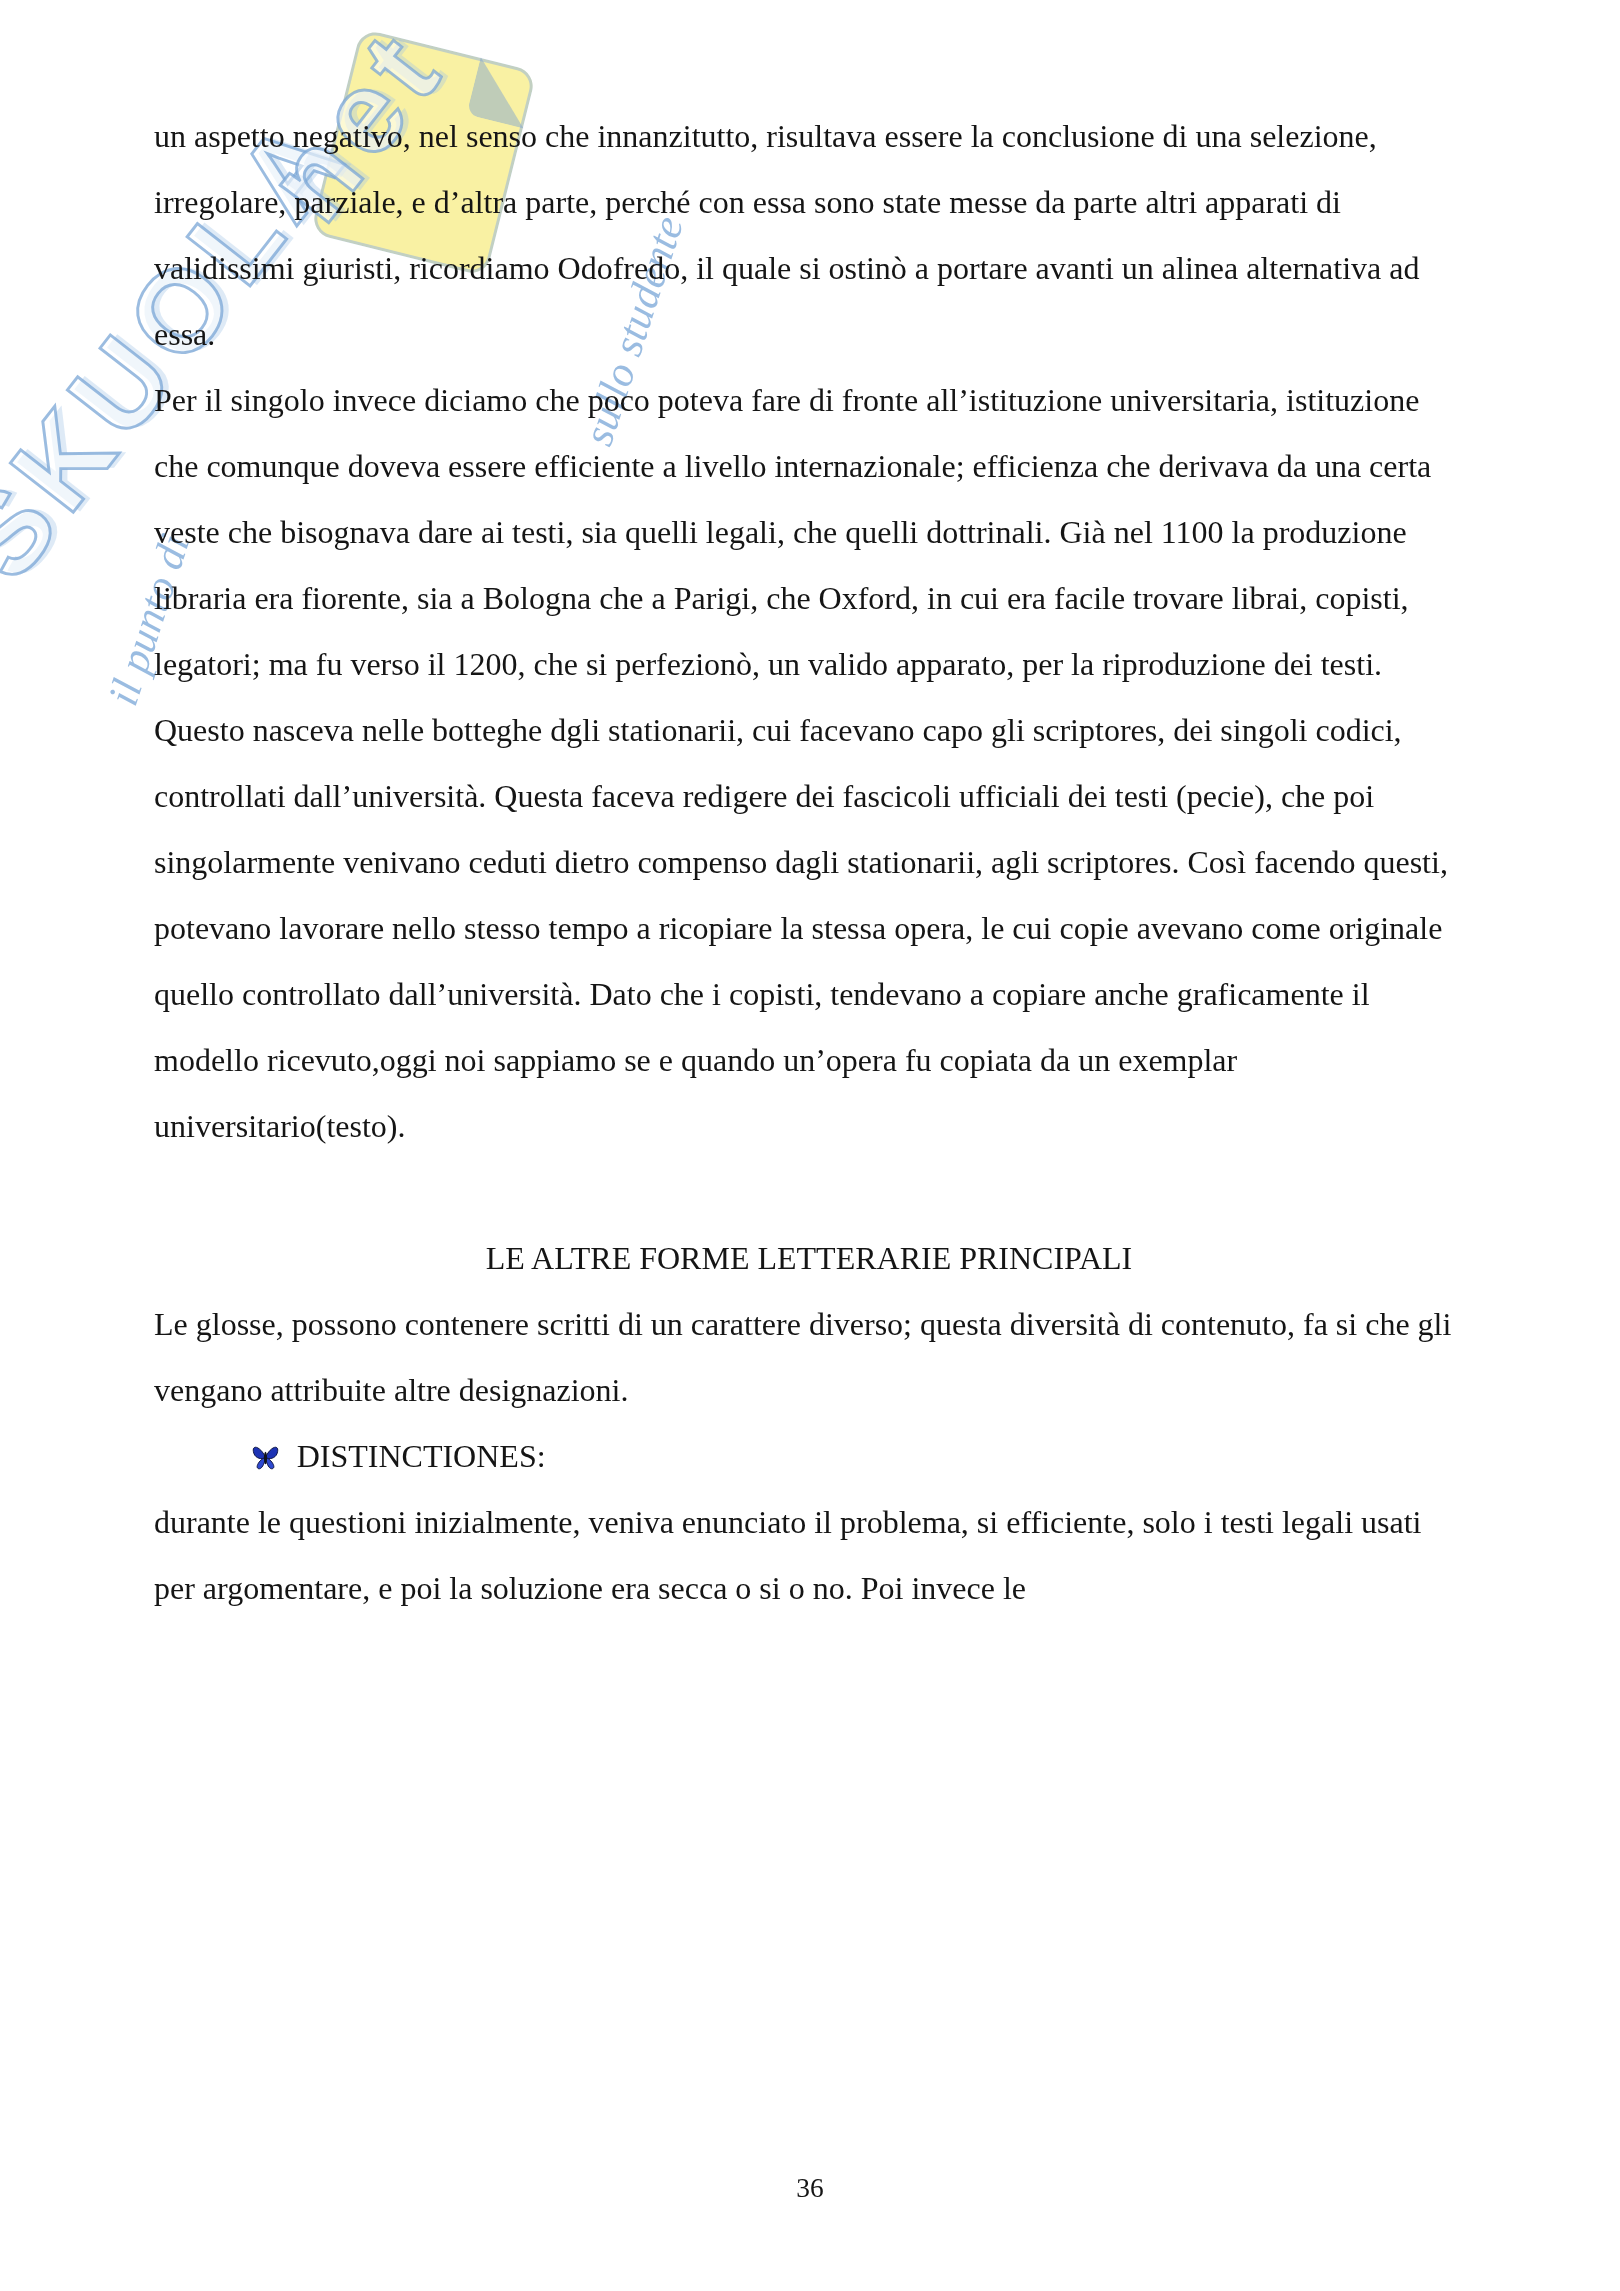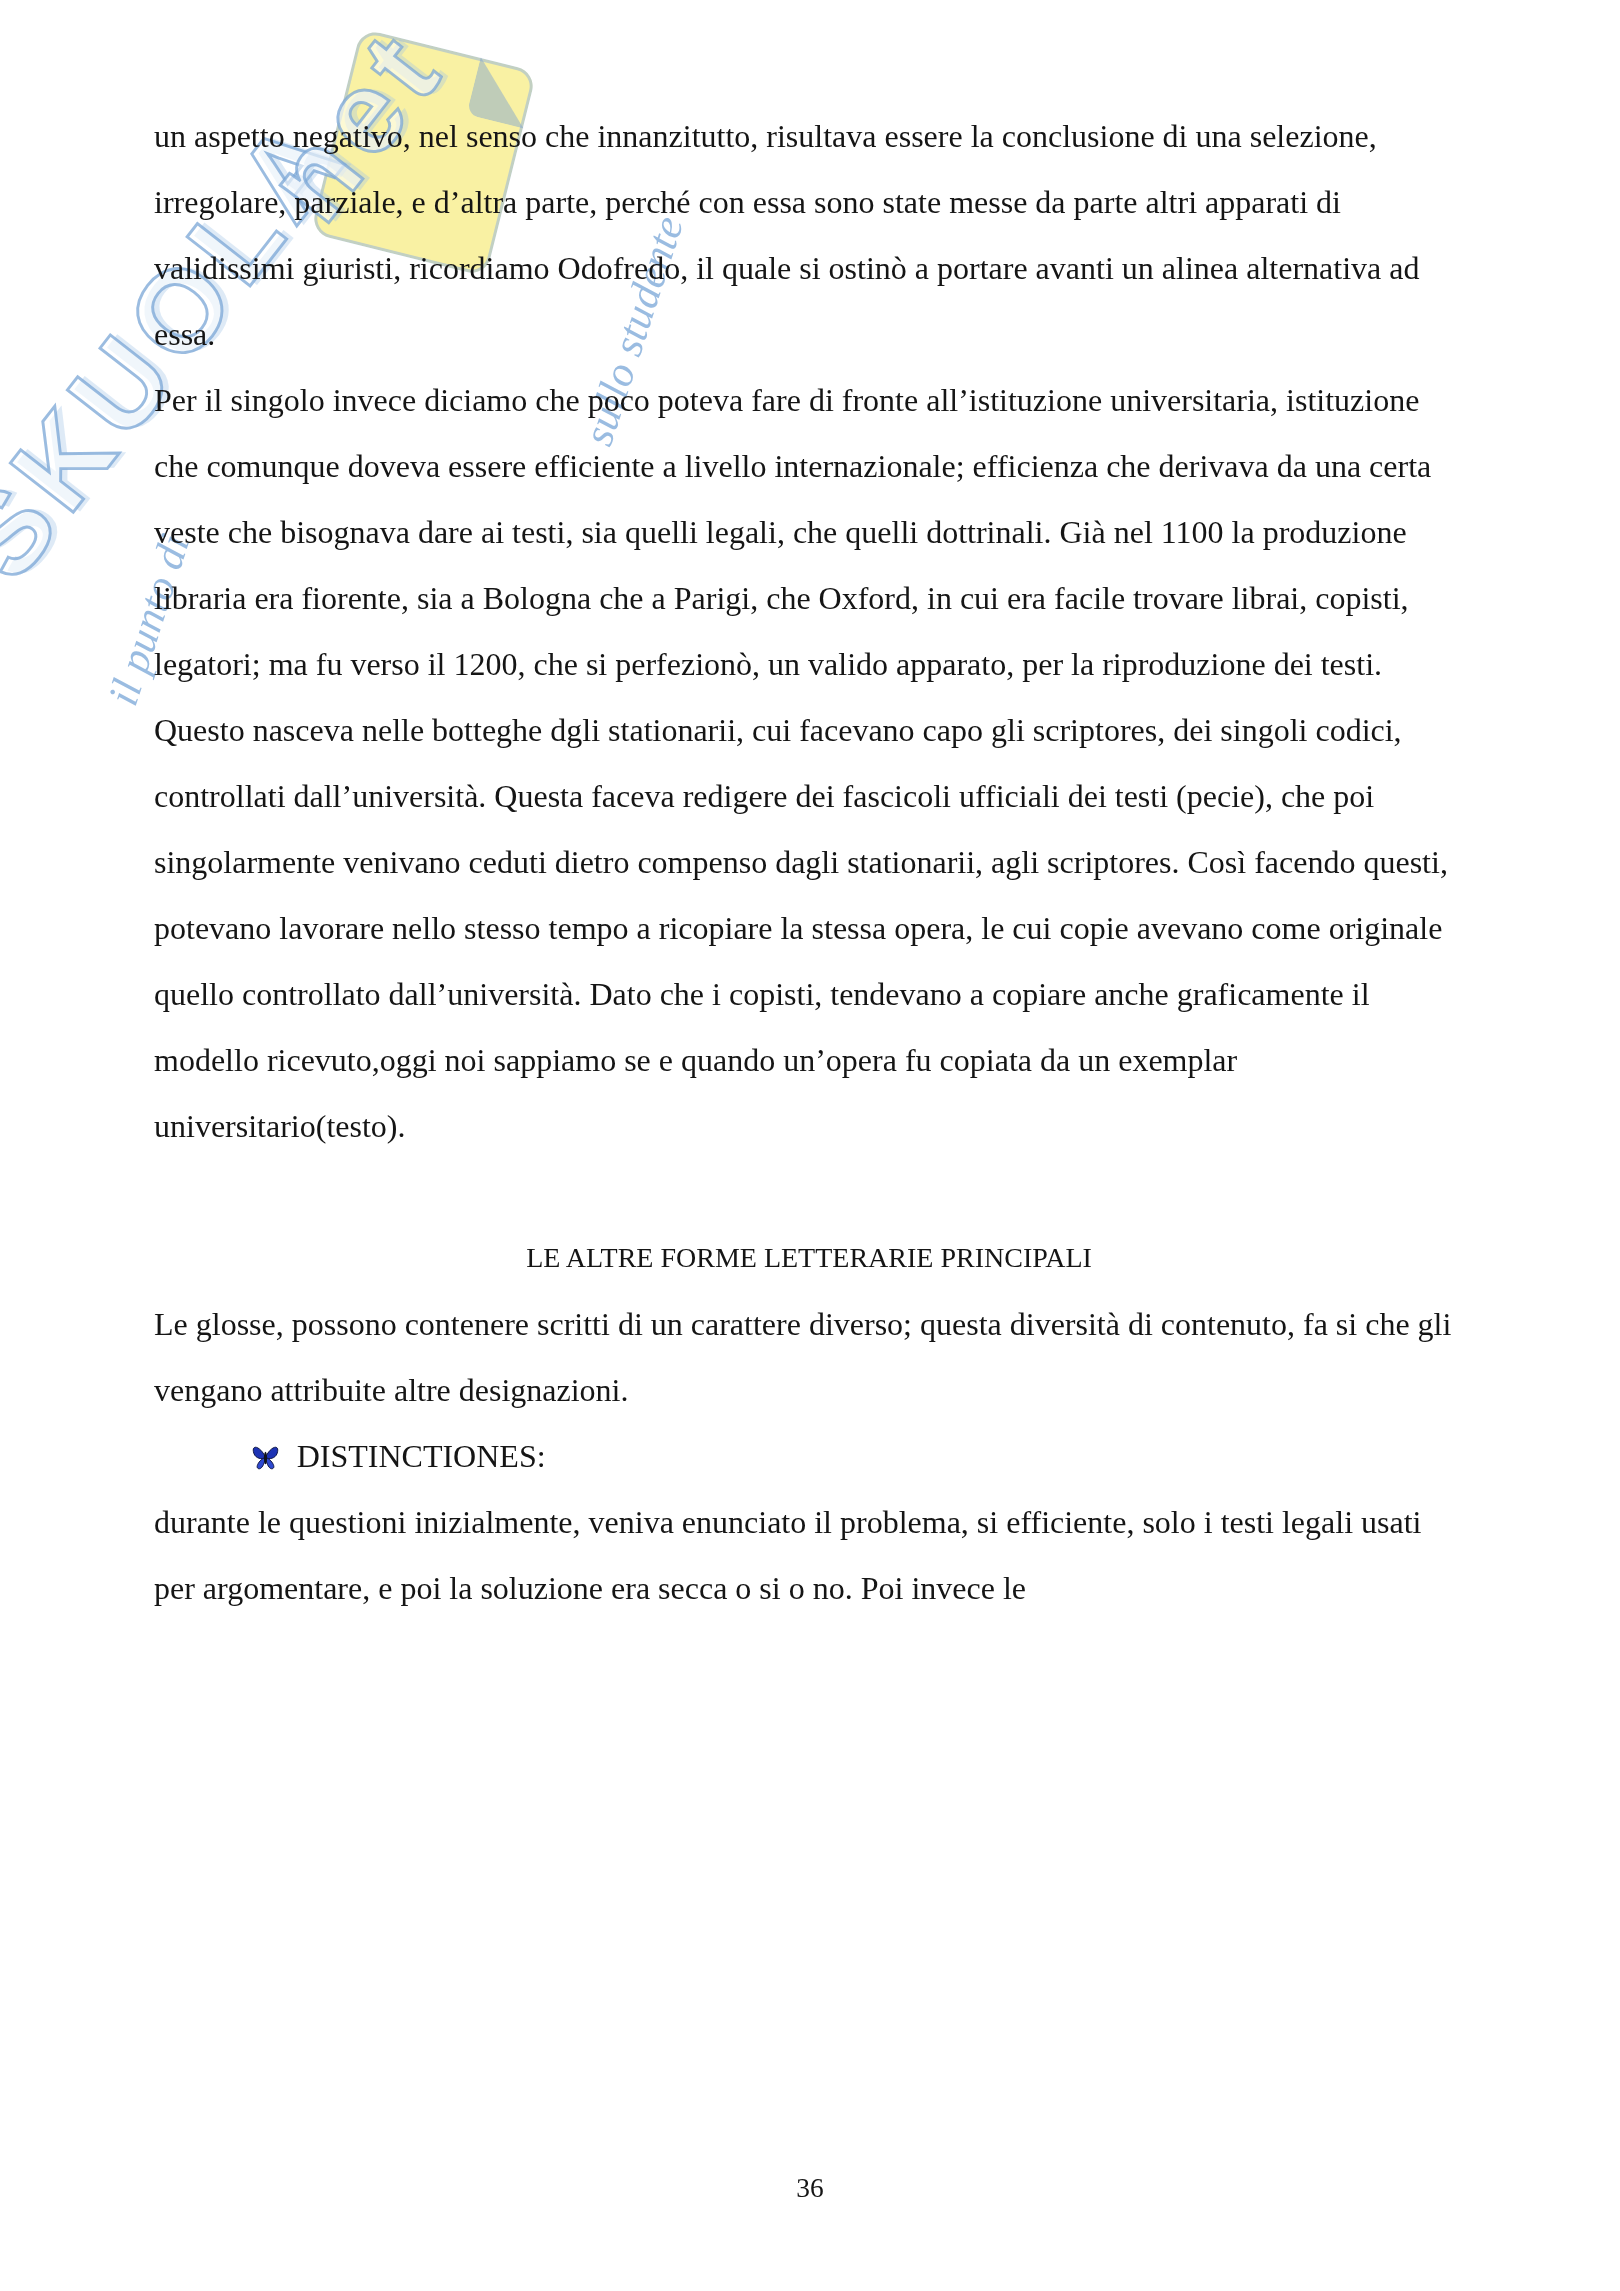--- a/index.html
+++ b/index.html
@@ -79,21 +79,21 @@
     top: 103px;
     width: 1310px;
     z-index: 1;
     font-size: 32px;
     line-height: 66px;
     text-align: left;
   }
   .para { margin: 0; }
   .heading {
     margin-top: 66px;
-    font-size: 28px;
+    font-size: 32px;
     font-weight: normal;
     text-align: center;
     line-height: 66px;
   }
   .bullet-row {
     display: flex;
     gap: 15.7px;
     padding-left: 96px;
     height: 66px;
   }

